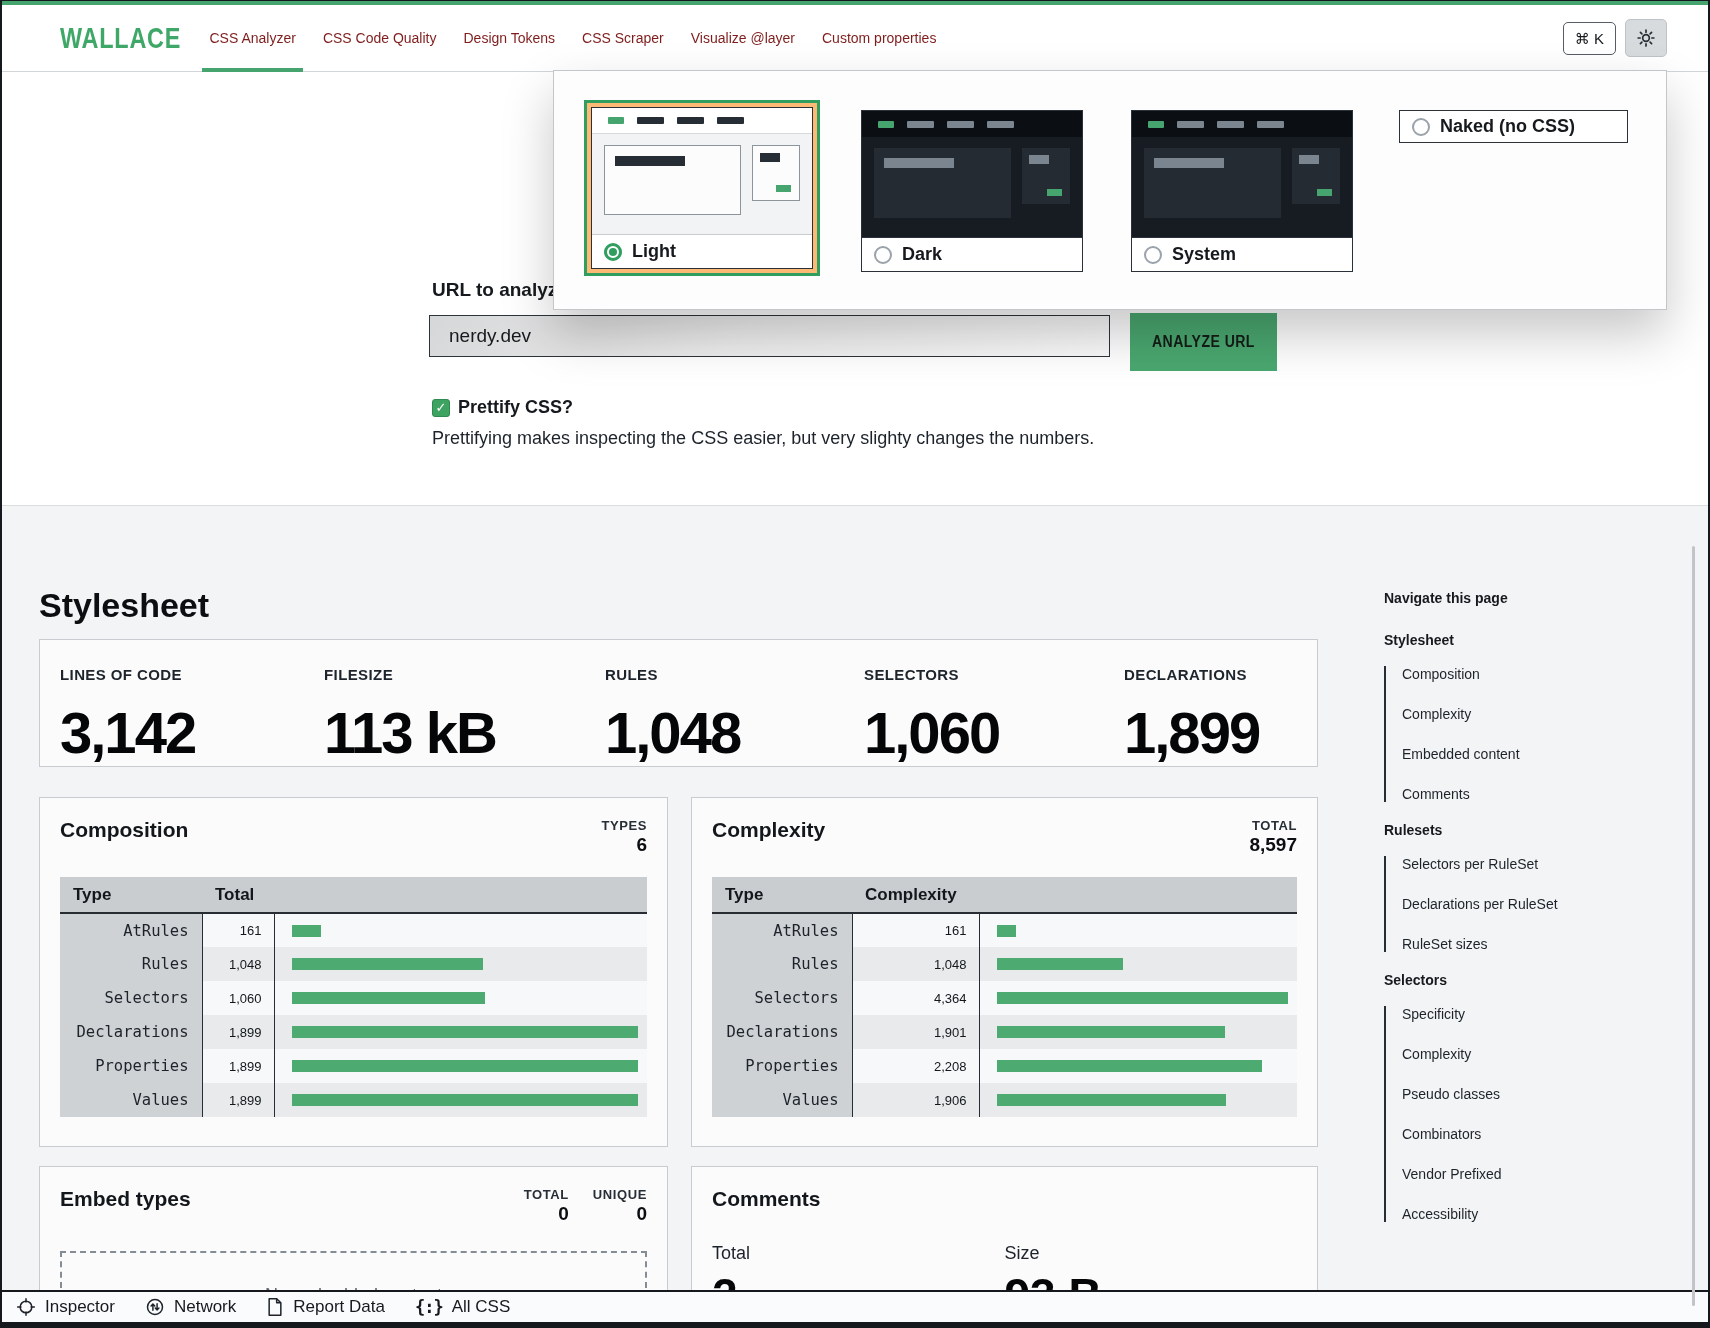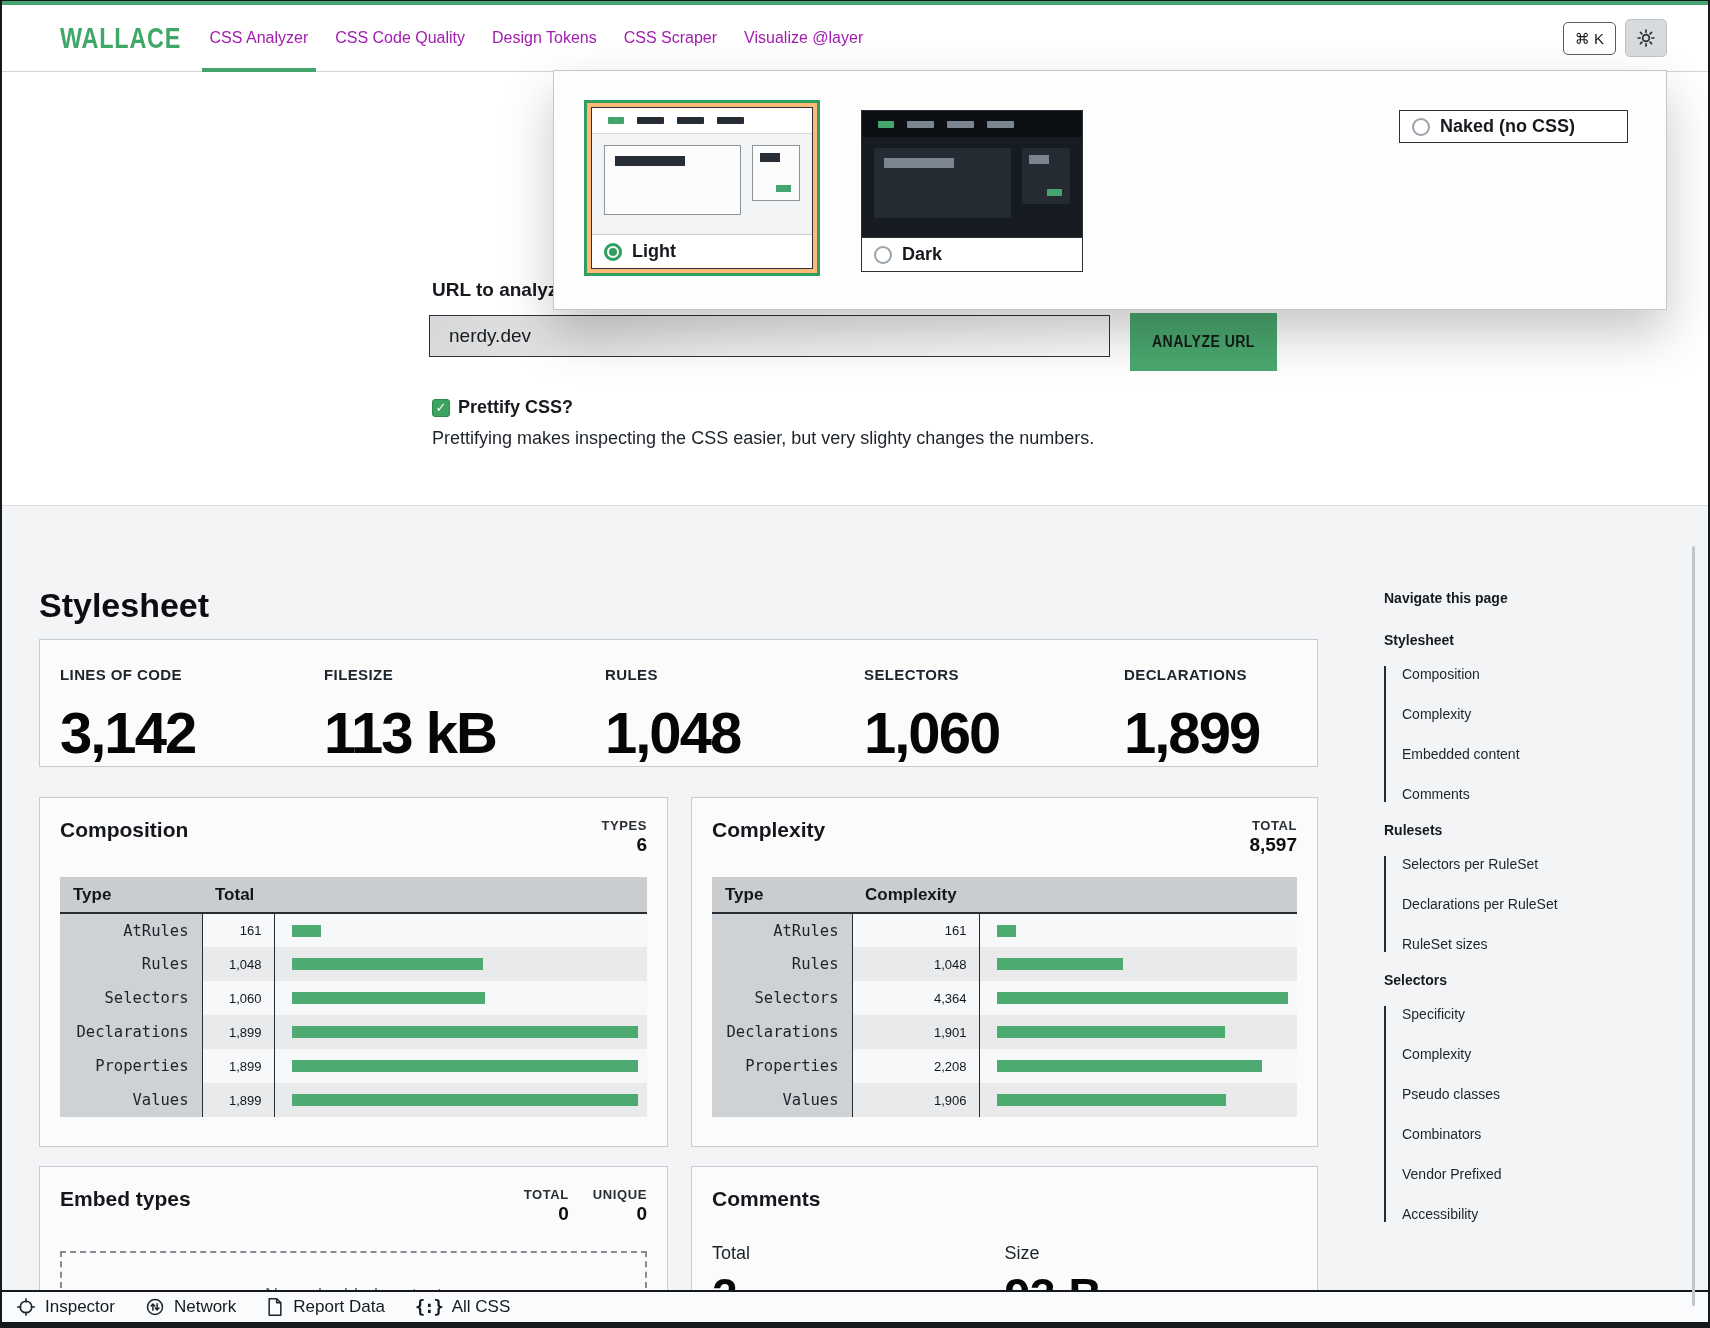--- a/index.html
+++ b/index.html
@@ -14,21 +14,21 @@
   .topnav {
     position:absolute; top:1px; left:2px; right:2px; height:71px;
     background:#fff; border-top:4px solid #46a56e; border-bottom:1px solid #d3d6d8;
     display:flex; align-items:center; padding:0 41px 0 58px; z-index:40;
   }
   .logo { font-size:30px; font-weight:700; color:#3fa767; letter-spacing:1px;
     transform:scaleX(.78); transform-origin:left center; display:inline-block; white-space:nowrap; }
   .logo-wrap { width:106px; }
   .navlinks { display:flex; margin-left:30px; height:100%; }
   .navlink { position:relative; display:flex; align-items:center; height:100%;
-    padding:0 13.5px; font-size:16px; color:#a21caf; cursor:pointer; white-space:nowrap; }
+    padding:0 13.5px; font-size:14px; color:#7f1d1d; cursor:pointer; white-space:nowrap; }
   .navlink.active::after { content:""; position:absolute; left:6px; right:6px; bottom:-1px;
     height:4px; background:#46a56e; }
   .nav-right { margin-left:auto; display:flex; align-items:center; gap:9px; }
   .kbd-btn { border:1px solid #555d66; border-radius:5px; background:#fff;
     font-size:15px; color:#16191d; padding:8px 11px; line-height:1; cursor:pointer;
     font-family:"Liberation Sans","DejaVu Sans",sans-serif; }
   .theme-btn { width:42px; height:38px; border:1px solid #bfc3c6; border-radius:5px;
     background:#d8dbde; display:flex; align-items:center; justify-content:center; cursor:pointer; }
 
   
@@ -145,20 +145,21 @@
 <body>
 
 <header class="topnav">
   <span class="logo-wrap"><span class="logo">WALLACE</span></span>
   <nav class="navlinks">
     <span class="navlink active">CSS Analyzer</span>
     <span class="navlink">CSS Code Quality</span>
     <span class="navlink">Design Tokens</span>
     <span class="navlink">CSS Scraper</span>
     <span class="navlink">Visualize @layer</span>
+    <span class="navlink">Custom properties</span>
   </nav>
   <div class="nav-right">
     <button class="kbd-btn">⌘ K</button>
     <button class="theme-btn">
       <svg class="icon" width="20" height="20" viewBox="0 0 24 24" fill="none" stroke="#262d35" stroke-width="2" stroke-linecap="round">
         <circle cx="12" cy="12" r="4"></circle>
         <path d="M12 2.5v2.5M12 19v2.5M2.5 12h2.5M19 12h2.5M5.3 5.3l1.8 1.8M16.9 16.9l1.8 1.8M18.7 5.3l-1.8 1.8M7.1 16.9l-1.8 1.8"></path>
       </svg>
     </button>
   </div>
@@ -213,20 +214,45 @@
             </div>
         </div>
       </div>
       <div class="opt-label">
         <span class="radio"></span>
         <span>Dark</span>
       </div>
     </div>
   </div>
 
+  <div class="theme-card-outer" style="left:577px; top:39px;">
+    <div class="theme-card darkcard">
+      <div class="preview dark">
+        <div class="pnav dark">
+            <span class="blk g"></span>
+            <span class="blk gy"></span>
+            <span class="blk gy"></span>
+            <span class="blk gy"></span>
+          </div>
+        <div class="pbody dark">
+          <div class="pbig dark">
+              <div class="pbar w70"></div>
+            </div>
+          <div class="psmall dark">
+              <div class="pbar w20"></div>
+              <div class="pbtn"></div>
+            </div>
+        </div>
+      </div>
+      <div class="opt-label">
+        <span class="radio"></span>
+        <span>System</span>
+      </div>
+    </div>
+  </div>
 
   <div class="naked-card">
     <span class="radio"></span>
     <span>Naked (no CSS)</span>
   </div>
 </div>
 
 <label class="url-label">URL to analyze</label>
 <input class="url-input" type="text" value="nerdy.dev" style="">
 <button class="analyze-btn">

